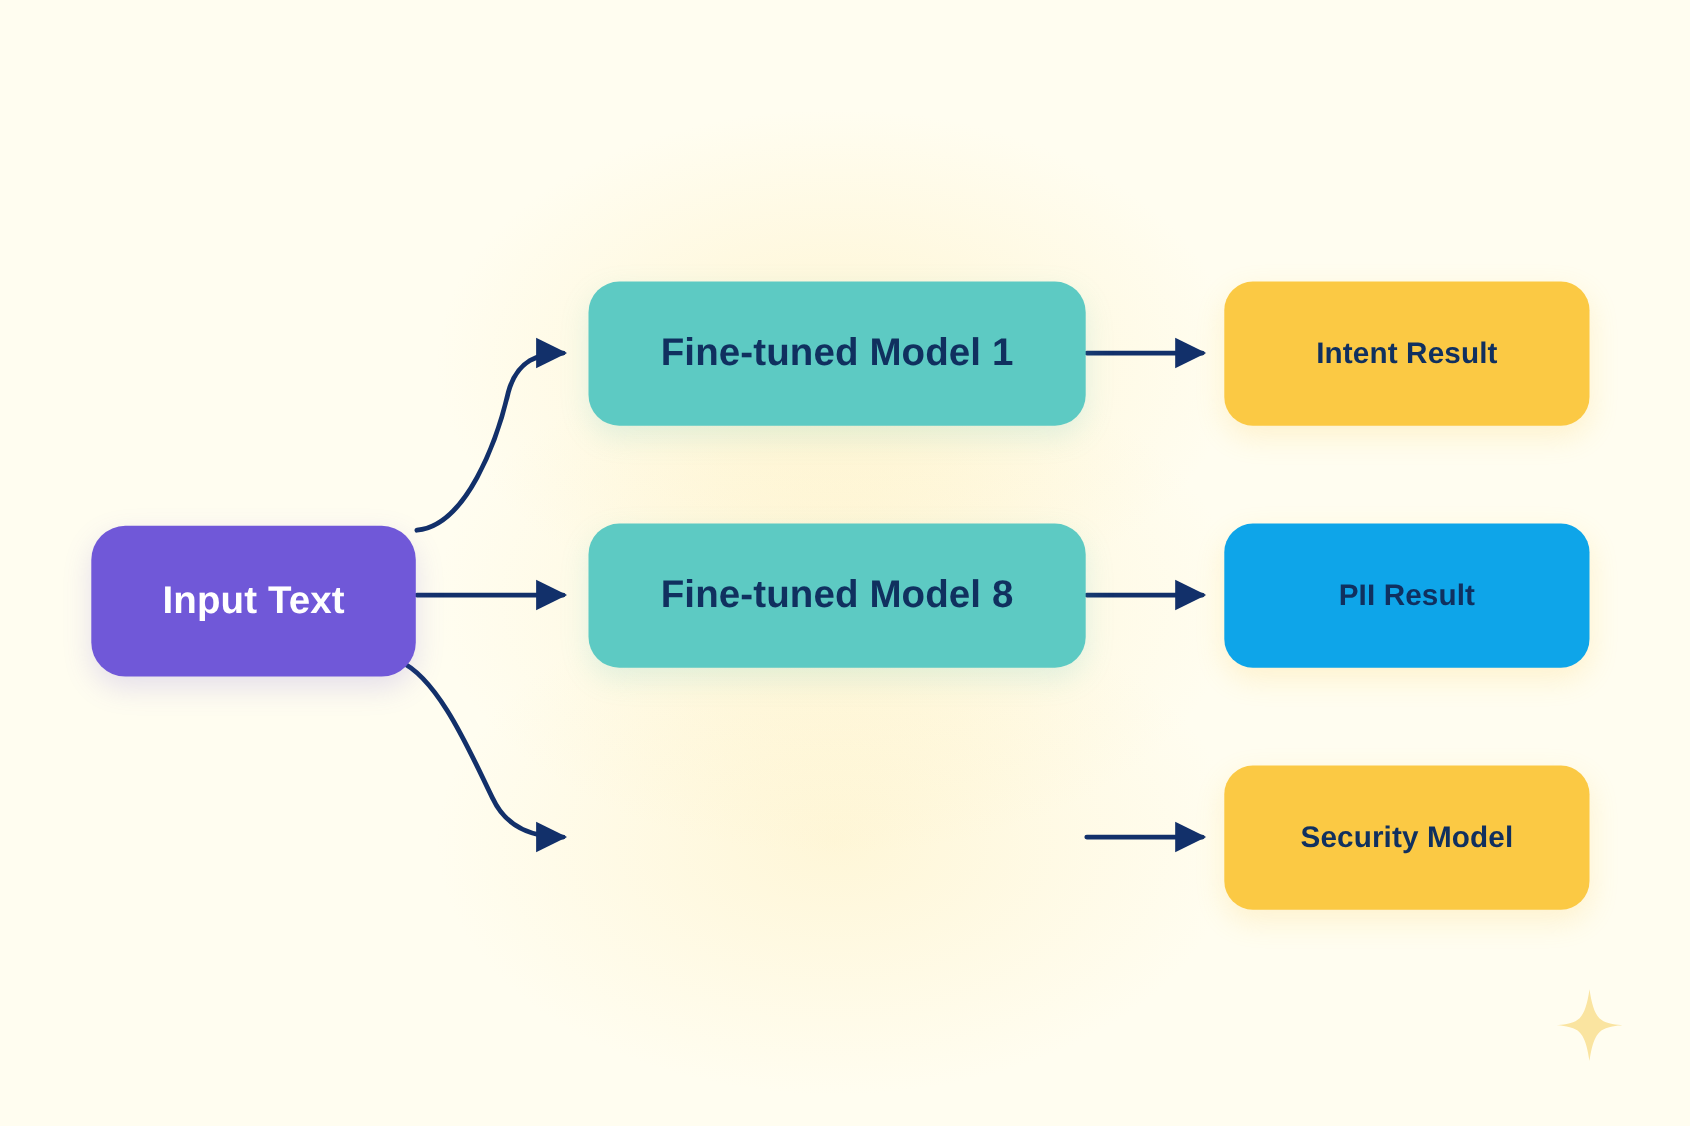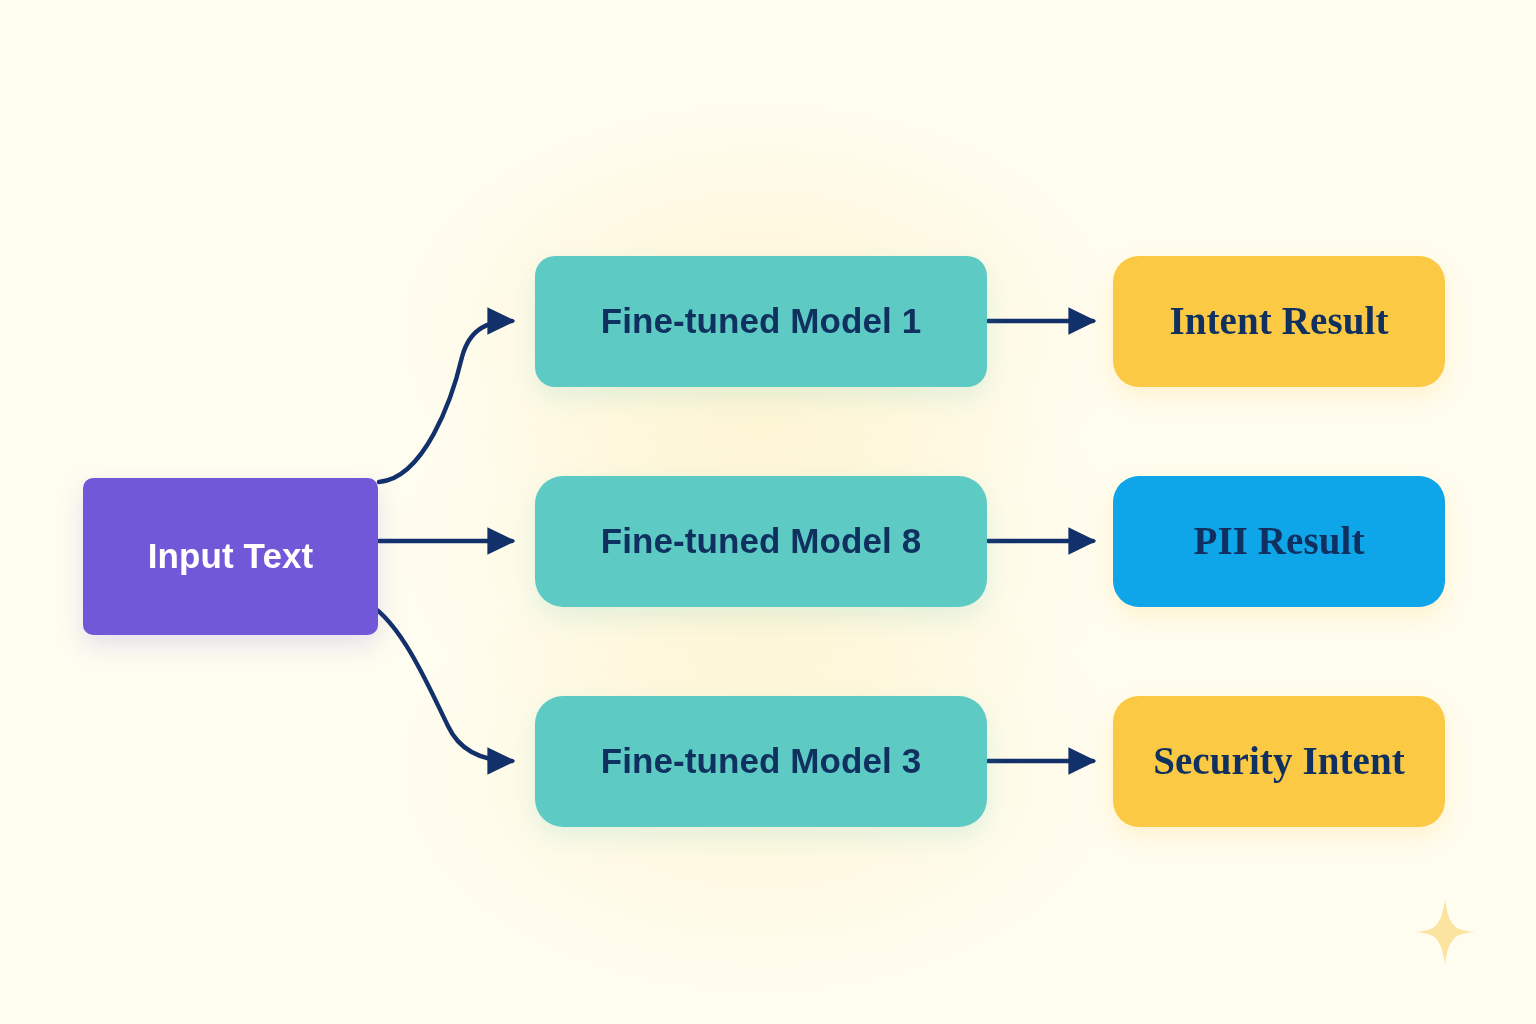--- a/index.html
+++ b/index.html
@@ -49,23 +49,23 @@
   }
   .node-label {
     font-weight: bold;
     white-space: nowrap;
   }
   
   .node-input {
     left: 83px;
     top: 478px;
     width: 295px;
-    height: 157px;
+    height: 137px;
     background: #7058D8;
-    border-radius: 10px;
+    border-radius: 31px;
     box-shadow: 0 10px 26px rgba(112, 88, 216, 0.18);
   }
   .node-input .node-label {
     color: #FFFFFF;
     font-size: 35px;
   }
   
   .node-model {
     left: 535px;
     width: 452px;
@@ -82,22 +82,21 @@
   .node-result {
     left: 1113px;
     width: 332px;
     height: 131px;
     background: #FBC944;
     border-radius: 26px;
     box-shadow: 0 10px 26px rgba(251, 201, 68, 0.20);
   }
   .node-result .node-label {
     color: #10305F;
-    font-size: 39px;
-    font-family: Liberation Serif, serif;
+    font-size: 27px;
   }
   .row-1 { top: 256px; }
   .row-2 { top: 476px; }
   .row-3 { top: 696px; }
 
   #sparkle {
     position: absolute;
     left: 1411px;
     top: 898px;
     width: 68px;
@@ -129,38 +128,35 @@
 
     <path d="M 988 541 L 1093 541" fill="none" stroke="#12306A" stroke-width="4.4" stroke-linecap="round" marker-end="url(#arrowhead)"></path>
 
     <path d="M 988 761 L 1093 761" fill="none" stroke="#12306A" stroke-width="4.4" stroke-linecap="round" marker-end="url(#arrowhead)"></path>
   </svg>
 
   <div class="node node-input" style="background: rgb(112, 88, 216);">
     <span class="node-label" style="color: rgb(255, 255, 255);">Input Text</span>
   </div>
 
-  <div class="node node-model row-1" style="background: rgb(93, 202, 195); border-radius: 20px;">
+  <div class="node node-model row-1" style="background: rgb(93, 202, 195);">
     <span class="node-label" style="color: rgb(16, 48, 95);">Fine-tuned Model 1</span>
   </div>
   <div class="node node-model row-2" style="background: rgb(93, 202, 195);">
     <span class="node-label" style="color: rgb(16, 48, 95);">Fine-tuned Model 8</span>
-  </div>
-  <div class="node node-model row-3" style="background: rgb(93, 202, 195);">
-    <span class="node-label" style="color: rgb(16, 48, 95);">Fine-tuned Model 3</span>
   </div>
 
   <div class="node node-result row-1" style="background: rgb(251, 201, 68);">
     <span class="node-label" style="color: rgb(16, 48, 95);">Intent Result</span>
   </div>
   <div class="node node-result row-2" style="background: #0ea5e9;">
     <span class="node-label" style="color: rgb(16, 48, 95);">PII Result</span>
   </div>
   <div class="node node-result row-3" style="background: rgb(251, 201, 68);">
-    <span class="node-label" style="color: rgb(16, 48, 95);">Security Intent</span>
+    <span class="node-label" style="color: rgb(16, 48, 95);">Security Model</span>
   </div>
 
   <svg id="sparkle" viewBox="0 0 100 100">
     <path d="M50 2 C54 30 60 42 72 46 C84 50 94 50 98 50
              C94 50 84 50 72 54 C60 58 54 70 50 98
              C46 70 40 58 28 54 C16 50 6 50 2 50
              C6 50 16 50 28 46 C40 42 46 30 50 2 Z" fill="#FAE4A0"></path>
   </svg>
 
 </div>

